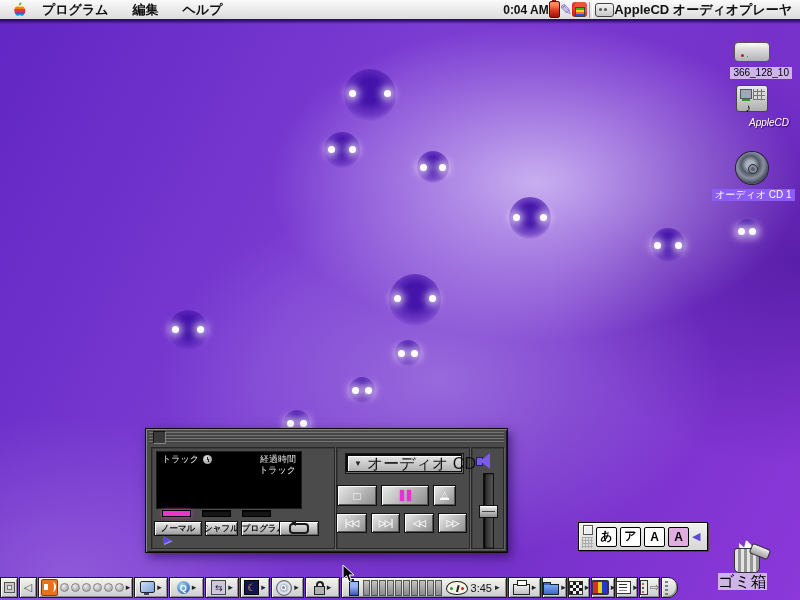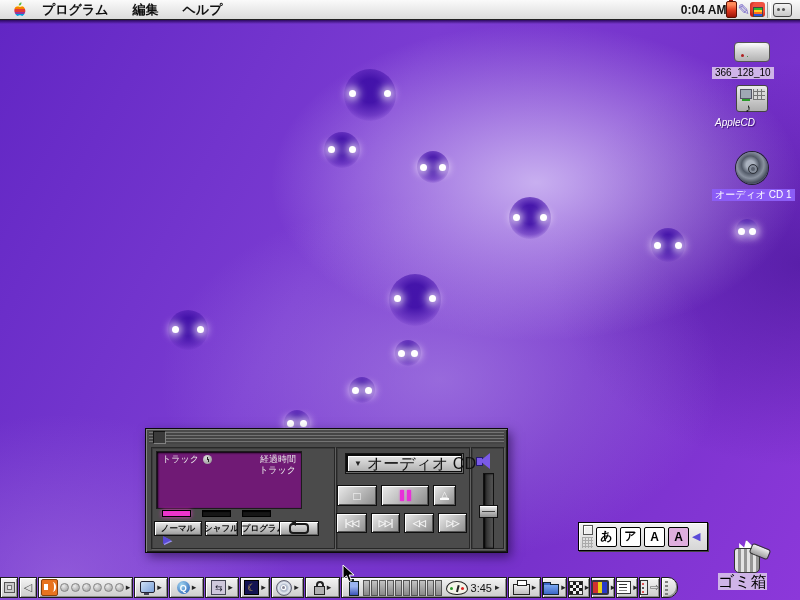--- a/index.html
+++ b/index.html
@@ -26,21 +26,21 @@
   .mb-batt{width:9px;height:15px;background:linear-gradient(180deg,#ff8a5a 0 18%,#e03a20 55%,#9c1408);border:1px solid #5a1004;border-radius:2px;position:relative;flex:none}
   .mb-batt::before{content:"";position:absolute;top:-3px;left:2px;width:4px;height:2px;background:#9c1408}
   .pencil{font-size:15px;color:#7767c9;line-height:1}
   .color-app{width:15px;height:15px;border-radius:3px;background:radial-gradient(circle at 62% 35%, #f05040 0 45%, #c41e14 80%);position:relative;flex:none}
   .color-app::after{content:"";position:absolute;left:3px;top:5px;width:8px;height:8px;background:linear-gradient(180deg,#2db82d 0 25%,#ffd224 0 50%,#ff6a1e 0 75%,#2a52d8 0);border:1px solid #444}
   .mb-sep{width:2px;height:16px;border-left:1px solid #9a9a9a;border-right:1px solid #fff;margin:0 2px}
   .cd-chip{width:17px;height:12px;background:linear-gradient(#f4f4f4,#c8c8c8);border:1px solid #444;border-radius:3px;position:relative;flex:none}
   .cd-chip::before{content:"";position:absolute;left:3px;top:4px;width:3px;height:3px;border-radius:50%;background:#555;box-shadow:5px 0 0 #555}
   .app-label{font-weight:bold;font-size:13px;color:#111;white-space:nowrap}
   
-  .dicon{position:absolute;width:80px;text-align:left;z-index:20}
+  .dicon{position:absolute;width:80px;text-align:right;z-index:20}
   .dicon .lbl{display:inline-block;font-size:10px;line-height:12px;padding:0 3px;margin-top:2px;white-space:nowrap}
   .drv{position:relative;width:34px;height:18px;margin:0 auto;background:linear-gradient(180deg,#f2f2f2,#b2b2b2);border:1px solid #555;border-radius:4px}
   .drv::before{content:"";position:absolute;left:1px;right:1px;top:0;height:6px;background:linear-gradient(#fff,#ddd);border-radius:50% 50% 0 0/100% 100% 0 0}
   .drv::after{content:"";position:absolute;left:6px;top:11px;width:3px;height:3px;border-radius:50%;background:#b02020;box-shadow:5px 1px 0 -1px #2a7a2a}
   .lbl-lav{background:#cfb4e8;color:#000}
   .acd{position:relative;width:30px;height:25px;margin:0 auto;background:linear-gradient(180deg,#ececec,#aeaeae);border:1px solid #444;border-radius:3px}
   .acd::before{content:"";position:absolute;left:3px;top:3px;width:10px;height:8px;background:#9fa8b4;border:1px solid #556;box-shadow:0 4px 0 -2px #2a9a2a}
   .acd::after{content:"";position:absolute;right:2px;top:3px;width:12px;height:11px;background:repeating-linear-gradient(0deg,#767676 0 1px,transparent 1px 4px),repeating-linear-gradient(90deg,#767676 0 1px,transparent 1px 4px);background-color:#d8d8d8}
   .acd .note{position:absolute;left:8px;bottom:-4px;font-size:12px;color:#111}
   .lbl-white{color:#fff;font-style:italic;text-shadow:1px 1px 1px rgba(40,0,90,.8)}
@@ -54,21 +54,21 @@
   .t-can{position:absolute;left:4px;top:8px;width:24px;height:23px;background:repeating-linear-gradient(90deg,#e4e4e4 0 3px,#969696 3px 6px);border:1px solid #333;border-radius:3px 3px 5px 5px}
   .t-lid{position:absolute;left:20px;top:6px;width:18px;height:9px;background:linear-gradient(180deg,#f0f0f0,#a0a0a0);border:1px solid #333;border-radius:3px;transform:rotate(22deg)}
   
   .cdwin{position:absolute;left:145px;top:428px;width:363px;height:125px;background:#4b4b4b;border:1px solid #0a0a0a;box-shadow:inset 1px 1px 0 #858585,inset -1px -1px 0 #1c1c1c,3px 4px 10px rgba(20,0,50,.55);box-sizing:border-box;z-index:30}
   .cd-title{position:absolute;left:3px;right:3px;top:3px;height:12px;background:repeating-linear-gradient(180deg,#747474 0 1px,#454545 1px 3px)}
   .cd-close{position:absolute;left:7px;top:2px;width:11px;height:11px;background:#3a3a3a;border-top:1px solid #121212;border-left:1px solid #121212;border-right:1px solid #828282;border-bottom:1px solid #828282}
   .panel{position:absolute;border:1px solid #272727;box-shadow:inset 1px 1px 0 #3c3c3c,1px 1px 0 #606060}
   .panel-l{left:5px;top:18px;width:182px;height:100px}
   .panel-r{left:190px;top:18px;width:132px;height:100px}
   .panel-v{left:325px;top:18px;width:31px;height:100px}
-  .lcd{position:absolute;left:10px;top:22px;width:134px;height:52px;background:#701a75;border:1px solid #1c1c1c;box-shadow:inset 1px 1px 2px #000;padding:2px 5px;box-sizing:content-box}
+  .lcd{position:absolute;left:10px;top:22px;width:134px;height:52px;background:#000000;border:1px solid #1c1c1c;box-shadow:inset 1px 1px 2px #000;padding:2px 5px;box-sizing:content-box}
   .lcd-top{display:flex;align-items:center;color:#e8e8e8;font-size:9px;line-height:11px}
   .lcd-top .sp{flex:1}
   .lcd-clock{width:9px;height:9px;border-radius:50%;background:radial-gradient(circle at 35% 30%,#ddd,#8a8a8a);margin-left:4px;position:relative;flex:none}
   .lcd-clock::before{content:"";position:absolute;left:4px;top:2px;width:1px;height:3px;background:#222;box-shadow:1px 2px 0 #222}
   .lcd-mid{display:flex;justify-content:space-between;align-items:center;padding:0 1px}
   .seg{font-family:"DejaVu Sans Mono",monospace;font-weight:bold;font-size:22px;line-height:26px;color:#f23ae2;text-shadow:0 0 4px rgba(242,58,226,.75);letter-spacing:1px}
   .lcd-bot{text-align:right;color:#e8e8e8;font-size:9px;line-height:10px}
   .ind-row{position:absolute;left:16px;top:81px;display:flex;gap:11px}
   .ind{width:27px;height:5px;background:#161616;border:1px solid #000;box-shadow:inset 0 1px 1px #000}
   .ind.on{background:#ee34cc;box-shadow:0 0 4px rgba(238,52,204,.9)}
@@ -228,20 +228,21 @@
         <span class="menu-item">編集</span>
         <span class="menu-item">ヘルプ</span>
       </div>
     <div class="mb-right">
       <span class="mb-clock">0:04 AM</span>
       <span class="mb-batt"></span>
       <span class="pencil">✎</span>
       <span class="color-app"></span>
       <span class="mb-sep"></span>
       <span class="cd-chip"></span>
+      <span class="app-label">AppleCD オーディオプレーヤ</span>
     </div>
   </div>
 
   <div class="dicon" style="left:712px;top:42px">
     <div class="drv"></div>
     <span class="lbl lbl-lav">366_128_10</span>
   </div>
   <div class="dicon" style="left:712px;top:85px">
     <div class="acd">
         <span class="note">♪</span>

